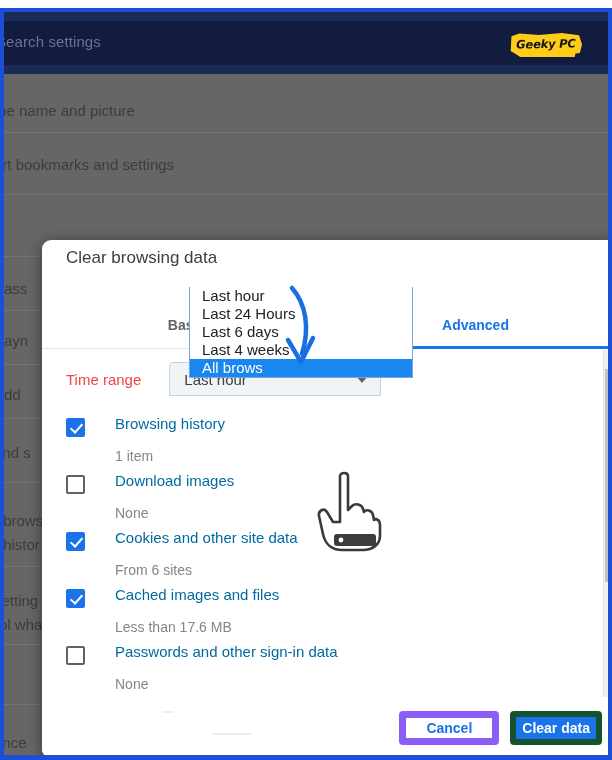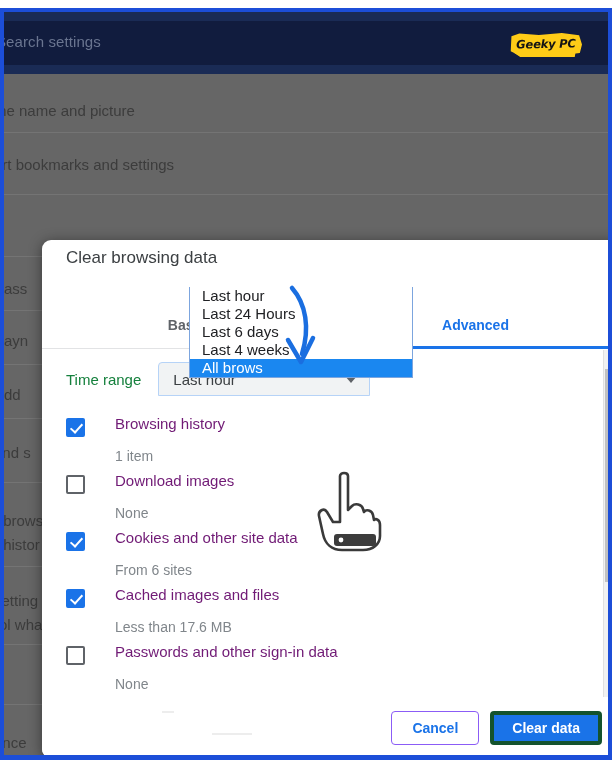--- a/index.html
+++ b/index.html
@@ -140,22 +140,22 @@
     left: 0; top: 110px;
     width: 578px; height: 347px;
     overflow: hidden;
   }
   .timerange-row {
     position: absolute;
     left: 24px; top: 12px;
     display: flex; align-items: center;
   }
   .tr-label {
-    font-size: 15px; color: #15803d;
-    margin-right: 17px;
+    font-size: 15px; color: #ef4444;
+    margin-right: 28px;
   }
   .select-box {
     position: relative;
     width: 212px; height: 34px;
     background: #f1f3f4;
     border: 1px solid #b6d3f7;
     border-radius: 4px 4px 0 0;
     display: flex; align-items: center;
     padding-left: 14px;
     font-size: 15px;
@@ -212,21 +212,21 @@
     content: "";
     position: absolute;
     left: 5px; top: 1px;
     width: 5px; height: 10px;
     border: solid #ffffff;
     border-width: 0 2.4px 2.4px 0;
     transform: rotate(42deg);
   }
   .cb-main {
     position: absolute; left: 73px; top: 3px;
-    font-size: 15px; color: #701a75;
+    font-size: 15px; color: #0369a1;
     white-space: nowrap;
   }
   .cb-sub {
     position: absolute; left: 73px; top: 36px;
     font-size: 14px; color: #80868b;
     white-space: nowrap;
   }
 
   
   .scrollbar {
@@ -272,29 +272,29 @@
   .btn {
     height: 34px;
     border-radius: 4px;
     font-size: 14px;
     font-weight: bold;
     display: flex; align-items: center; justify-content: center;
     cursor: pointer;
   }
   .btn-cancel {
     padding: 0 20px;
-    border: 1px solid #8b5cf6;
+    border: 7px solid #8b5cf6;
     color: #1a73e8;
     background: #ffffff;
   }
   .btn-primary {
-    padding: 0 18px;
+    padding: 0 6px;
     background: #1a73e8;
     color: #ffffff;
-    border: 4px solid #14532d;
+    border: 6px solid #14532d;
   }
   .ghost-line {
     position: absolute;
     background: #ededed;
   }
 
   
   .arrow-anno {
     position: absolute;
     left: 262px; top: 272px;

